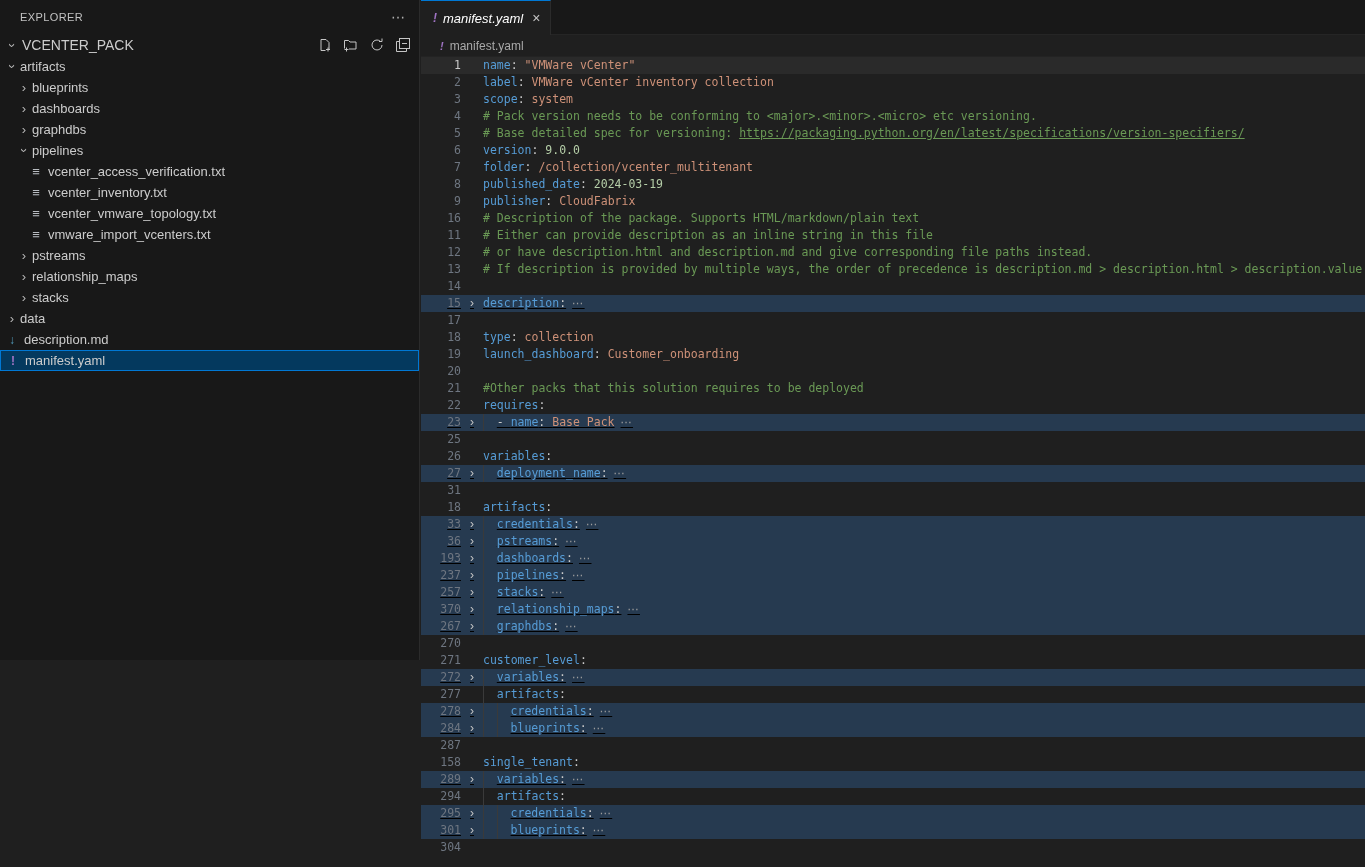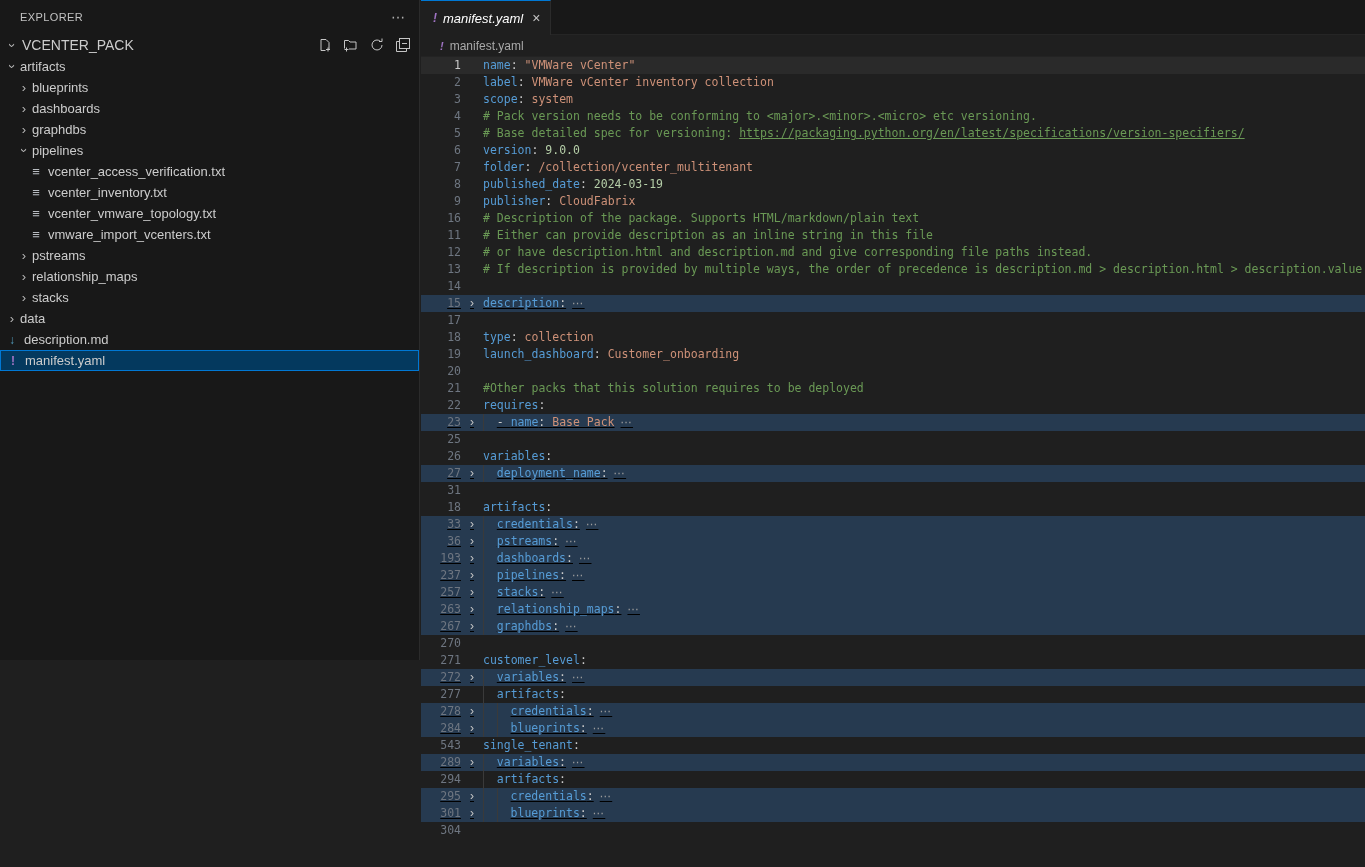--- a/index.html
+++ b/index.html
@@ -347,21 +347,21 @@
         <span class="gutter-num">237</span>
         <span class="gutter-fold">›</span>
         <span class="line-content"><span class="guide"></span><span class="tok-k">pipelines</span><span class="tok-p">:</span><span class="tok-f">⋯</span></span>
       </div>
       <div class="line fold-line">
         <span class="gutter-num">257</span>
         <span class="gutter-fold">›</span>
         <span class="line-content"><span class="guide"></span><span class="tok-k">stacks</span><span class="tok-p">:</span><span class="tok-f">⋯</span></span>
       </div>
       <div class="line fold-line">
-        <span class="gutter-num">263</span>
+        <span class="gutter-num">370</span>
         <span class="gutter-fold">›</span>
         <span class="line-content"><span class="guide"></span><span class="tok-k">relationship_maps</span><span class="tok-p">:</span><span class="tok-f">⋯</span></span>
       </div>
       <div class="line fold-line">
         <span class="gutter-num">267</span>
         <span class="gutter-fold">›</span>
         <span class="line-content"><span class="guide"></span><span class="tok-k">graphdbs</span><span class="tok-p">:</span><span class="tok-f">⋯</span></span>
       </div>
       <div class="line">
         <span class="gutter-num">270</span>
@@ -387,21 +387,26 @@
         <span class="gutter-num">278</span>
         <span class="gutter-fold">›</span>
         <span class="line-content"><span class="guide"></span><span class="guide"></span><span class="tok-k">credentials</span><span class="tok-p">:</span><span class="tok-f">⋯</span></span>
       </div>
       <div class="line fold-line">
         <span class="gutter-num">284</span>
         <span class="gutter-fold">›</span>
         <span class="line-content"><span class="guide"></span><span class="guide"></span><span class="tok-k">blueprints</span><span class="tok-p">:</span><span class="tok-f">⋯</span></span>
       </div>
       <div class="line">
-        <span class="gutter-num">543</span>
+        <span class="gutter-num">287</span>
+        <span class="gutter-fold"></span>
+        <span class="line-content"></span>
+      </div>
+      <div class="line">
+        <span class="gutter-num">158</span>
         <span class="gutter-fold"></span>
         <span class="line-content"><span class="tok-k">single_tenant</span><span class="tok-p">:</span></span>
       </div>
       <div class="line fold-line">
         <span class="gutter-num">289</span>
         <span class="gutter-fold">›</span>
         <span class="line-content"><span class="guide"></span><span class="tok-k">variables</span><span class="tok-p">:</span><span class="tok-f">⋯</span></span>
       </div>
       <div class="line">
         <span class="gutter-num">294</span>

